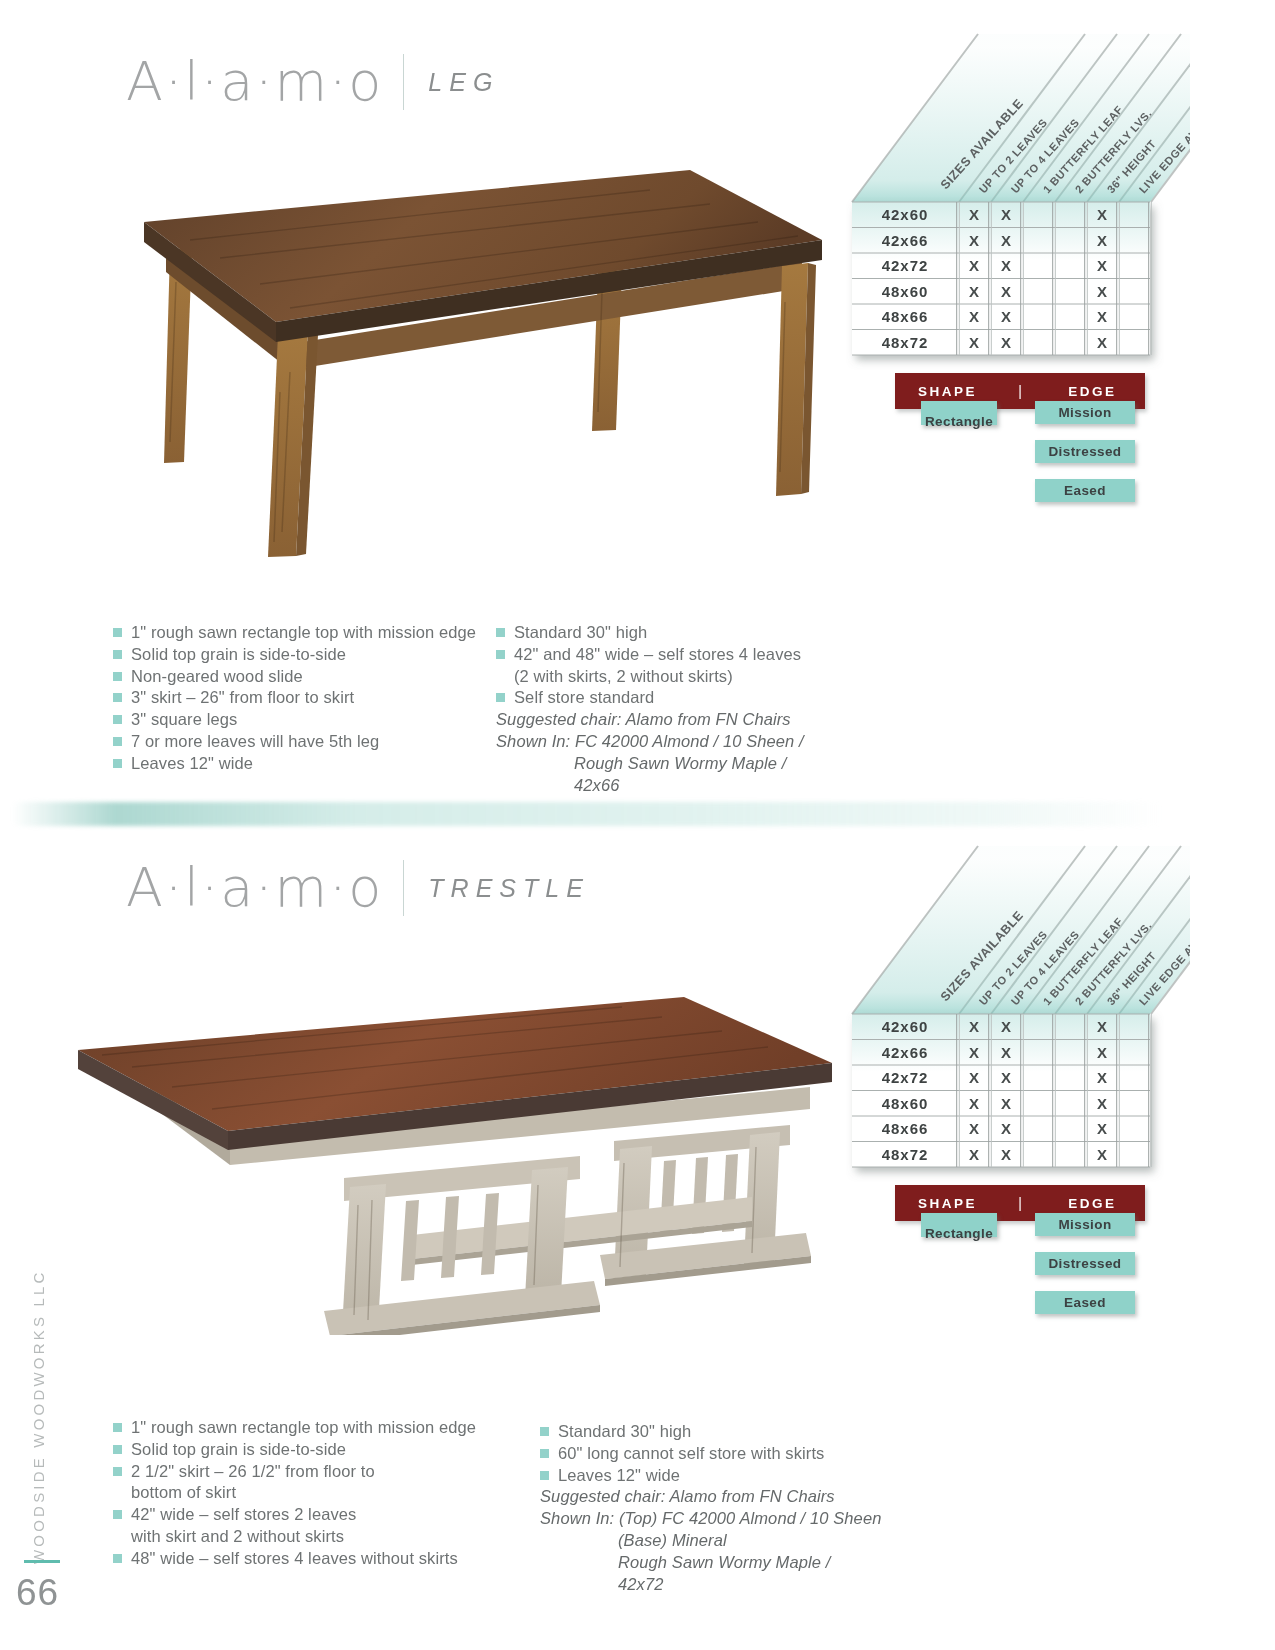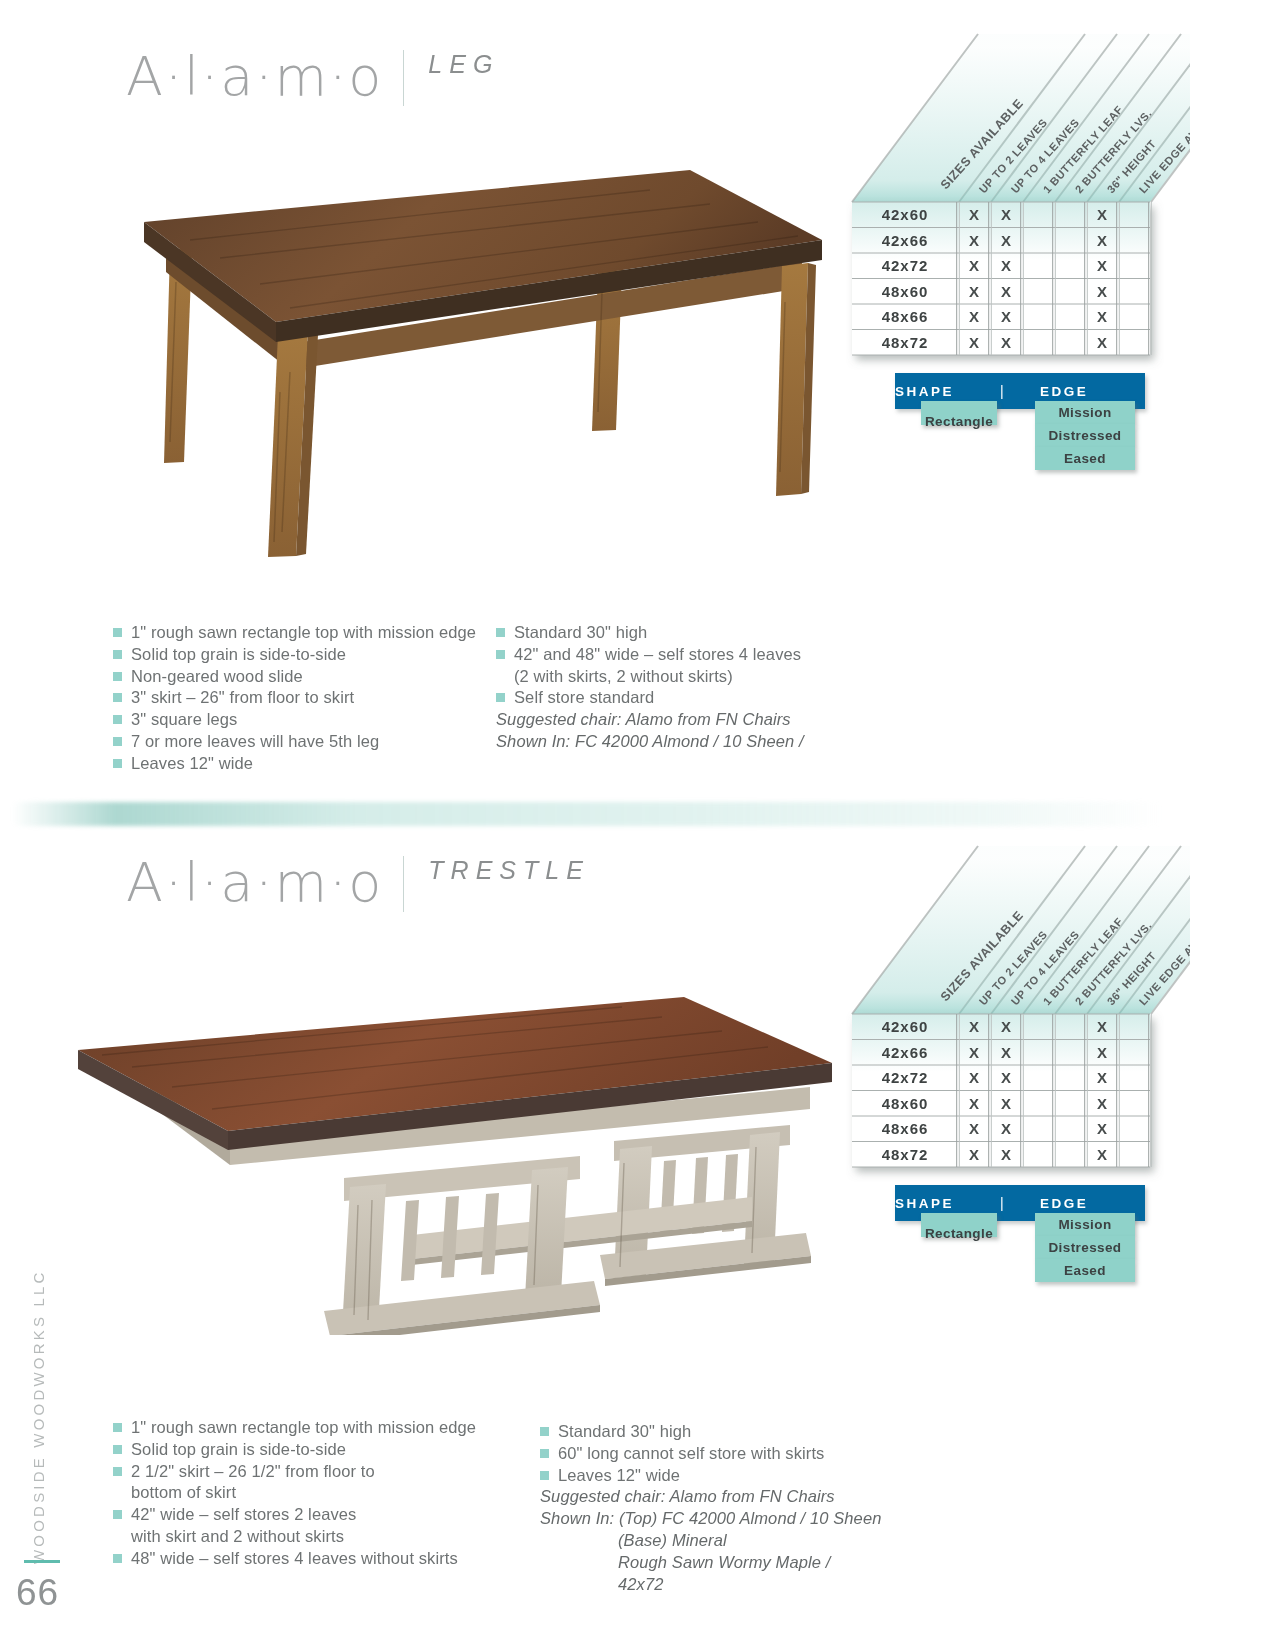--- a/index.html
+++ b/index.html
@@ -1,38 +1,38 @@
 <!DOCTYPE html>
 <html><head>
 <meta charset="utf-8">
 <style>
   html,body{margin:0;padding:0;background:#fff}
   .page{position:relative;width:1275px;height:1650px;background:#ffffff;overflow:hidden;
         font-family:"Liberation Sans",sans-serif;color:#6e7273}
   
-  .title-row{position:absolute;display:flex;}
+  .title-row{position:absolute;display:flex;align-items:center}
   .title-main{font-family:"DejaVu Sans",sans-serif;font-weight:200;font-size:54px;
               color:#a3a5a6;letter-spacing:2px;line-height:1}
   .title-divider{width:1px;height:56px;background:#c9d6d3;margin:0 24px 0 20px}
   .title-sub{font-style:italic;font-size:25px;color:#8b8e8f;letter-spacing:7px;font-weight:300}
   
   .photo{position:absolute}
   
   .matrix{position:absolute;width:345px;height:345px}
   .matrix svg{font-family:"Liberation Sans",sans-serif}
   
-  .se-bar{position:absolute;width:250px;height:36px;background:#0369a1;color:#fff;
-          display:grid;grid-template-columns:105px 1fr 105px;align-items:center;text-align:left;
+  .se-bar{position:absolute;width:250px;height:36px;background:#7f1d1d;color:#fff;
+          display:grid;grid-template-columns:105px 1fr 105px;align-items:center;text-align:center;
           font-size:13.5px;font-weight:bold;letter-spacing:2.5px;
           box-shadow:2px 3px 4px rgba(99,110,108,.35)}
   .se-pipe{font-weight:400;letter-spacing:0;font-size:14px}
   .se-box{background:#8fd2c9;color:#3c4243;font-size:13.5px;font-weight:bold;letter-spacing:.4px;
           text-align:center;box-shadow:2px 3px 4px rgba(99,110,108,.4)}
   .se-shape{position:absolute;width:76px;height:24px;line-height:41px}
-  .se-edge-col{position:absolute;display:flex;flex-direction:column;gap:0}
+  .se-edge-col{position:absolute;display:flex;flex-direction:column;gap:16px}
   .se-edge-col .se-box{width:100px;height:23px;line-height:23px}
   
   .bullets{position:absolute}
   .b-item{display:flex}
   .b-sq{width:9px;height:9px;background:#93d2ca;margin:6px 9px 0 0;flex:none}
   .b-tx{font-size:16.5px;line-height:21.8px;color:#6e7273;white-space:pre-line;letter-spacing:.1px}
   .note-line{font-size:16.5px;line-height:21.8px;color:#65696a;font-style:italic;letter-spacing:.1px}
   .note-indent{padding-left:78px}
   
   .section-divider{position:absolute;left:12px;top:802px;width:1150px;height:24px;border-radius:8px;
@@ -227,20 +227,21 @@
         <span class="b-sq"></span>
         <span class="b-tx">42" and 48" wide – self stores 4 leaves
 (2 with skirts, 2 without skirts)</span>
       </div>
       <div class="b-item">
         <span class="b-sq"></span>
         <span class="b-tx">Self store standard</span>
       </div>
       <div class="note-line">Suggested chair: Alamo from FN Chairs</div>
       <div class="note-line">Shown In: FC 42000 Almond / 10 Sheen /</div>
+      <div class="note-line note-indent">Rough Sawn Wormy Maple / 42x66</div>
     </div>
 
   <div class="section-divider"></div>
 
   <div class="title-row" style="left:126px;top:856px;height:64px">
     <div class="title-main">A·l·a·m·o</div>
     <div class="title-divider"></div>
     <div class="title-sub">TRESTLE</div>
   </div>
 

